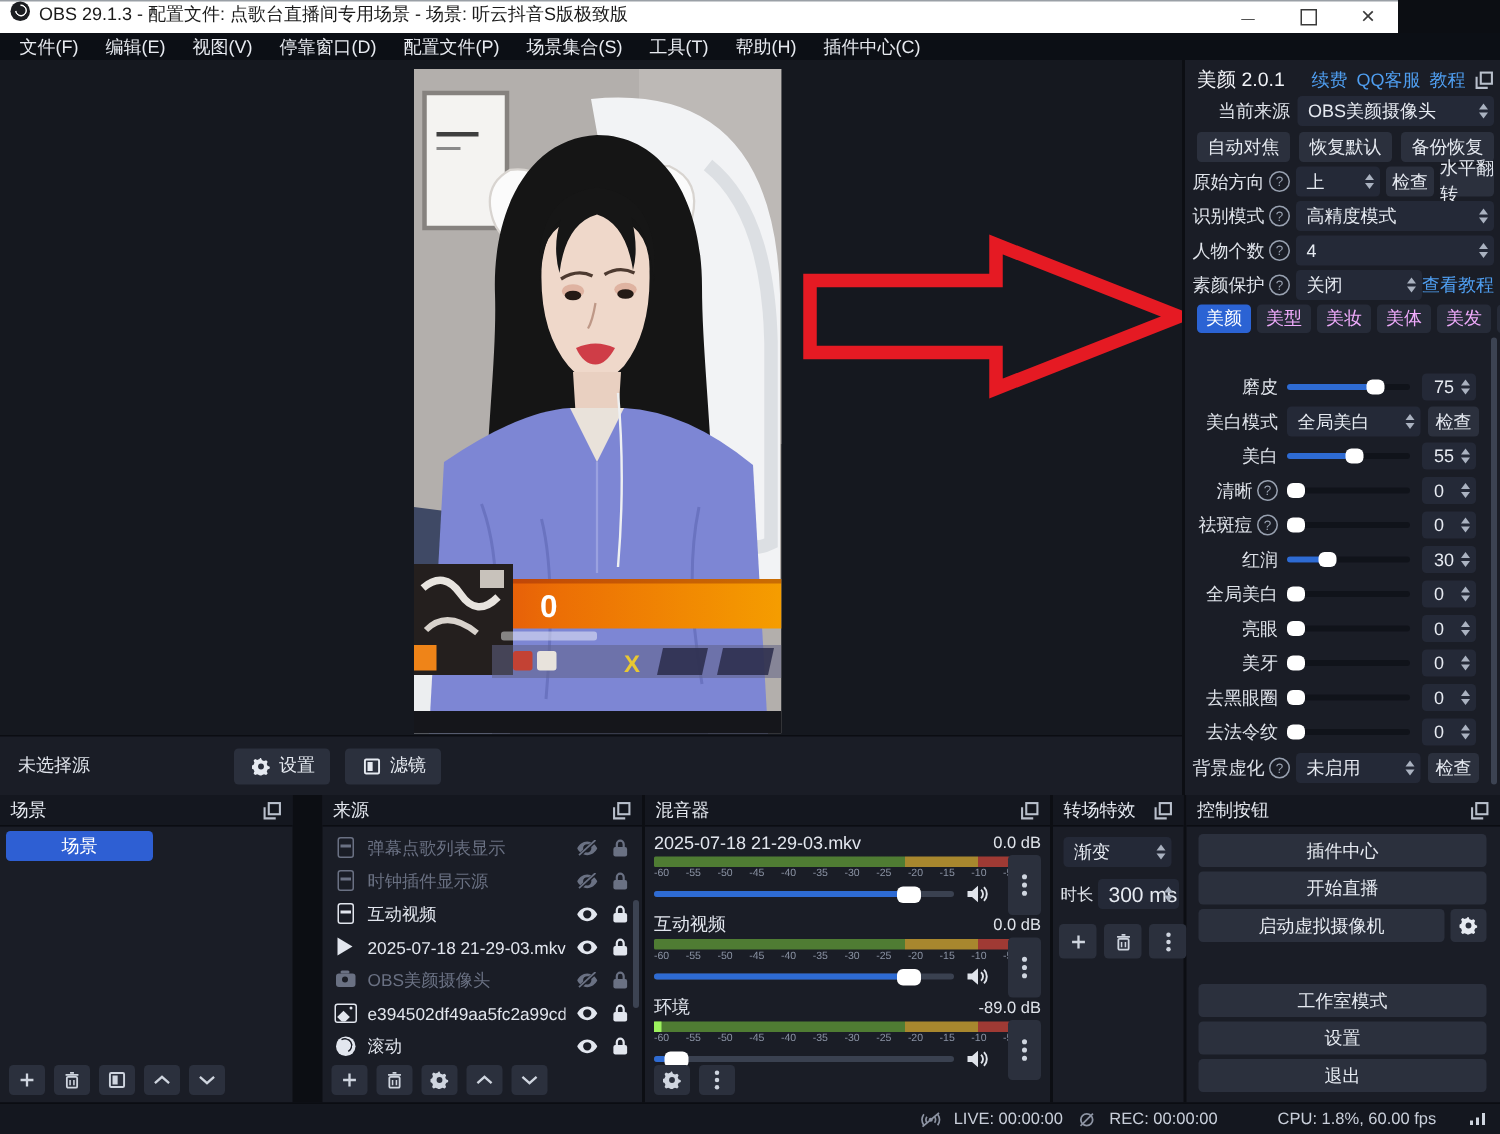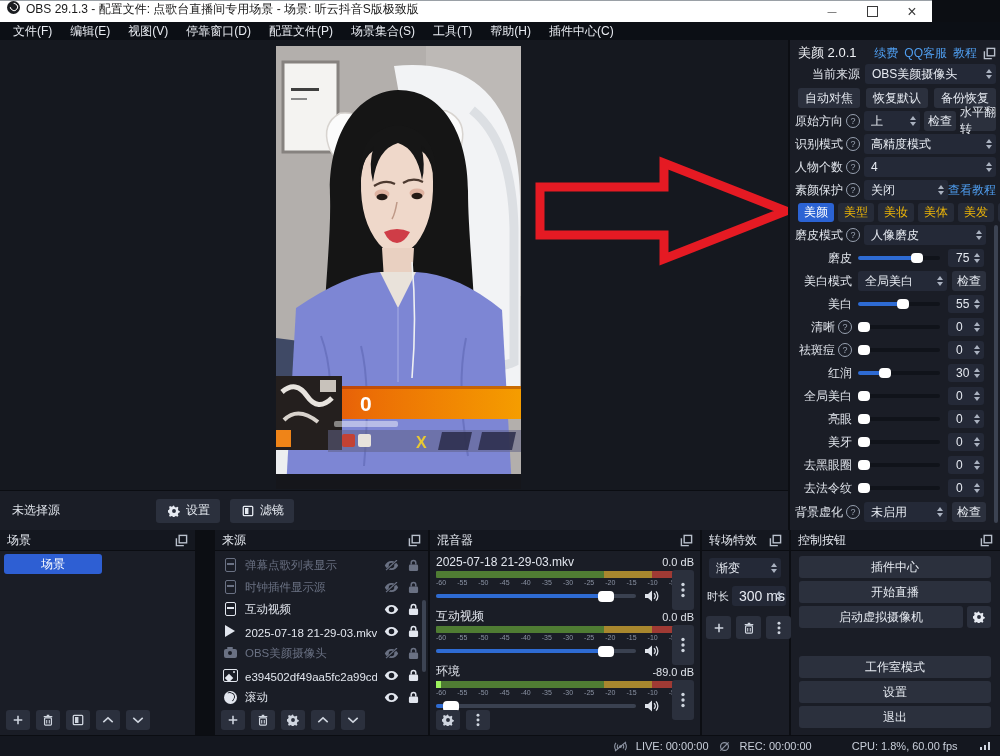--- a/index.html
+++ b/index.html
@@ -39,21 +39,21 @@
   
   .beauty{left:790px;top:40px;width:210px;height:490px;}
   .brow{position:absolute;left:8px;right:4px;height:20px;display:flex;align-items:center;}
   .blabel{width:62px;flex:none;display:flex;justify-content:flex-end;align-items:center;gap:3px;
           font-size:12px;color:#dfe3ea;white-space:nowrap;}
   .help{width:12px;height:12px;border-radius:50%;border:1px solid #98a1b0;color:#98a1b0;flex:none;
         font-size:9px;display:flex;align-items:center;justify-content:center;}
   .help::after{content:'?';}
   .bh-title{font-size:13px;color:#f0f2f6;}
   .blink{font-size:12px;color:#4f9ef0;white-space:nowrap;}
-  .btab{height:19px;padding:0 6px;border-radius:3px;background:#262b38;color:#eab308;font-size:12px;
+  .btab{height:19px;padding:0 6px;border-radius:3px;background:#262b38;color:#f0abfc;font-size:12px;
         display:flex;align-items:center;white-space:nowrap;}
   .btab.active{background:#2b63d4;color:#fff;}
   .srow{position:absolute;left:8px;width:188px;height:20px;display:flex;align-items:center;}
   .slabel{width:54px;flex:none;display:flex;justify-content:flex-end;align-items:center;gap:3px;
           font-size:12px;color:#dfe3ea;white-space:nowrap;}
   .strack{width:82px;height:4px;background:#10131a;border-radius:2px;position:relative;margin-left:6px;flex:none;}
   .sfill{position:absolute;left:0;top:0;height:100%;background:#2e6bd3;border-radius:2px;}
   .shandle{position:absolute;top:-3px;width:12px;height:10px;background:#fff;border-radius:4px;}
   .spin{width:36px;height:18px;background:#242937;border-radius:3px;position:relative;display:flex;
         align-items:center;font-size:12px;color:#e6eaf1;padding-left:8px;margin-left:8px;flex:none;box-sizing:border-box;}
@@ -332,33 +332,20 @@
 
     <div class="brow" style="top:162px;gap:4px">
       <div class="btab active">美颜</div>
       <div class="btab">美型</div>
       <div class="btab">美妆</div>
       <div class="btab">美体</div>
       <div class="btab">美发</div>
       <div class="btab">特效</div>
     </div>
 
-    <div class="brow" style="top:185px;right:14px">
-      <span class="blabel">
-          <span>磨皮模式</span>
-          <span class="help"></span>
-        </span>
-      <div class="combo" style="flex:1;margin-left:4px">
-        <span>人像磨皮</span>
-        <span class="ars">
-            <i class="tri-up"></i>
-            <i class="tri-dn"></i>
-          </span>
-      </div>
-    </div>
 
     <div class="srow" style="top:208px">
       <span class="slabel">磨皮</span>
       <div class="strack">
         <div class="sfill" style="width: 75%;"></div>
         <div class="shandle" style="left: calc(75% - 9px);"></div>
       </div>
       <div class="spin">
         <span>75</span>
         <span class="ars">

